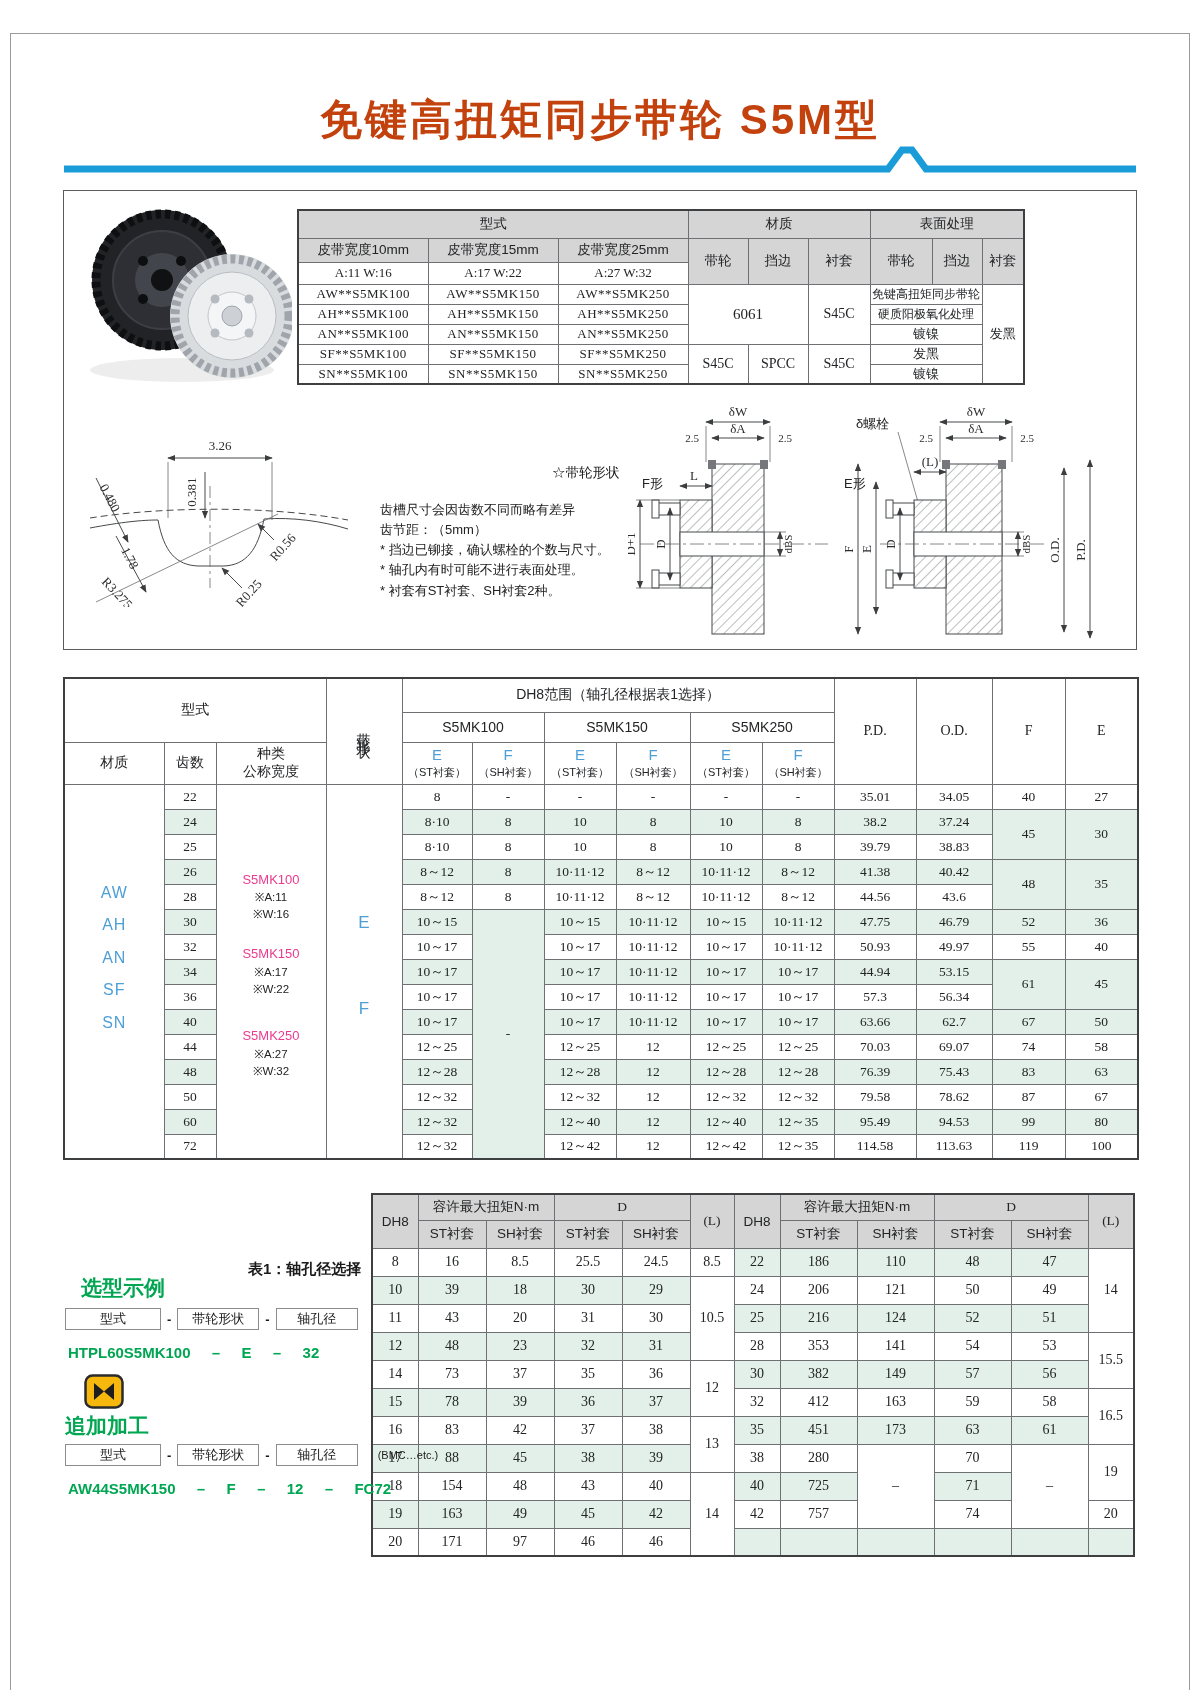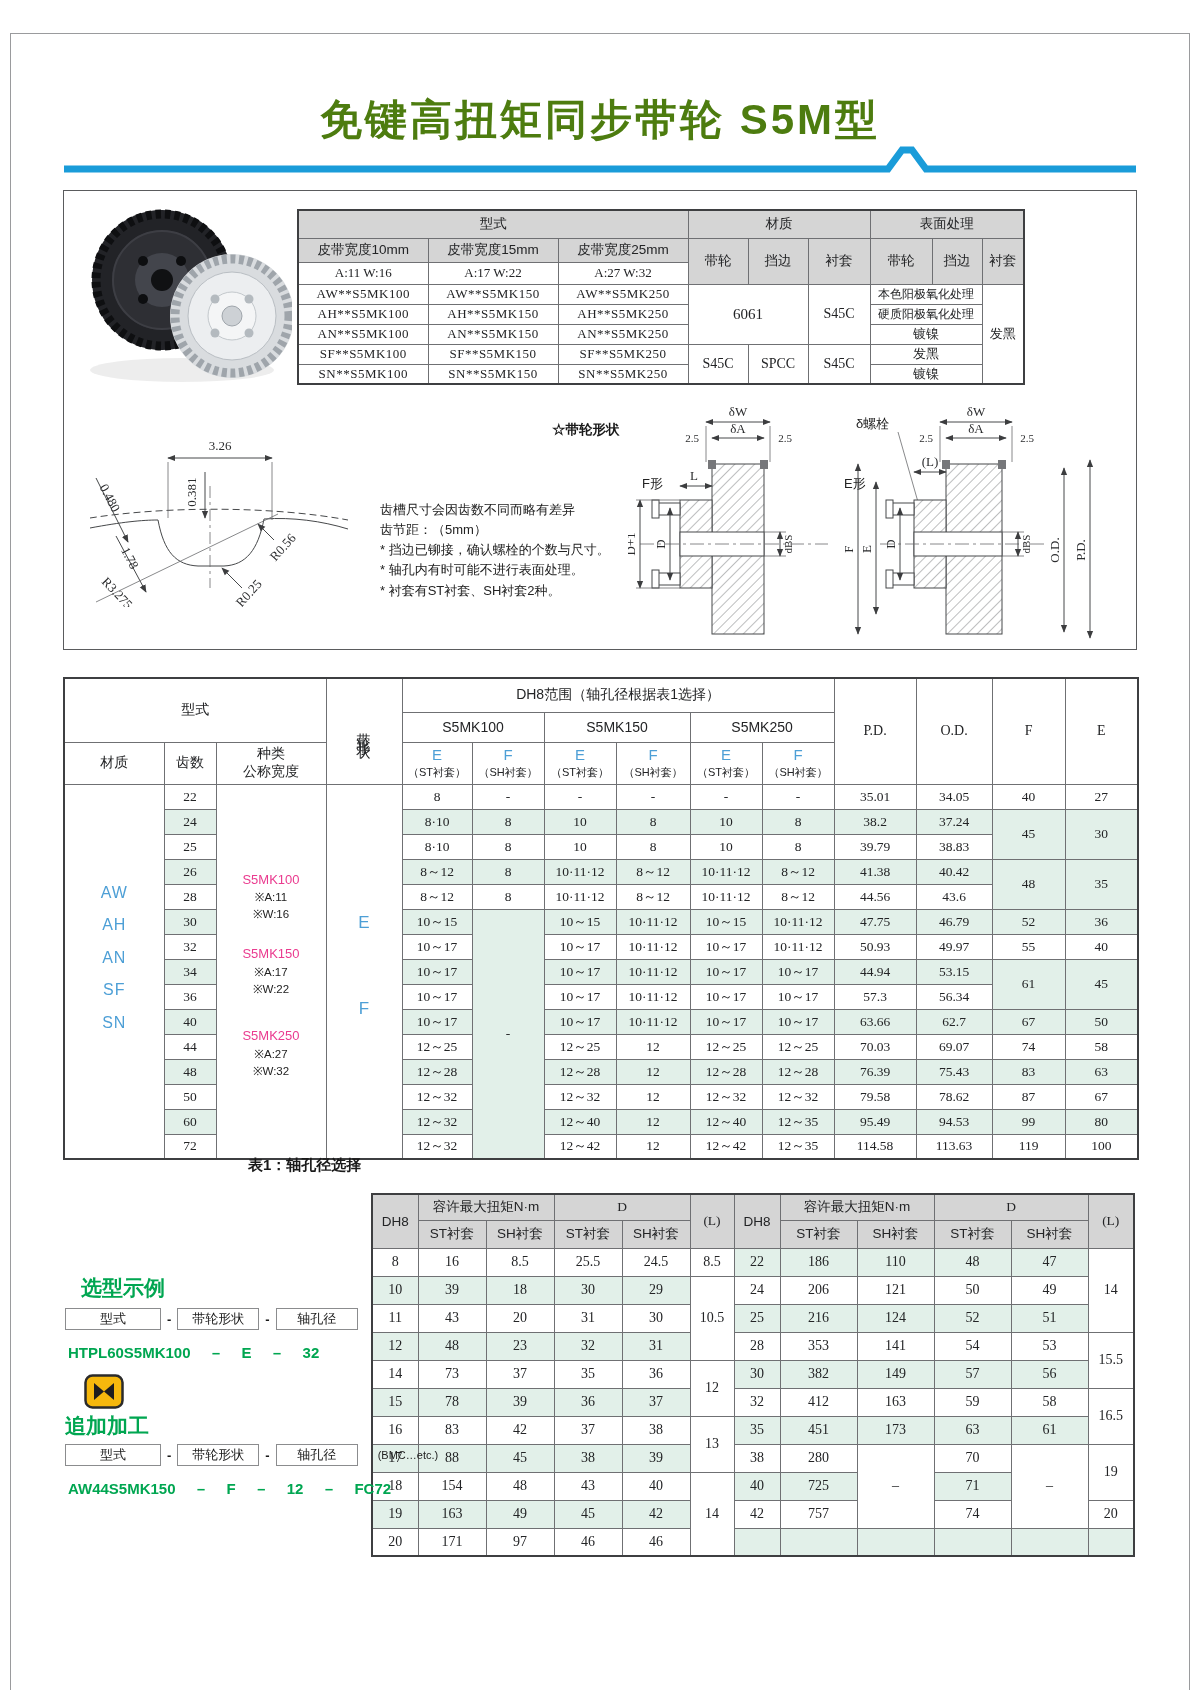--- a/index.html
+++ b/index.html
@@ -1,20 +1,20 @@
 <!DOCTYPE html>
 <html><head>
 <meta charset="utf-8">
 <style>
 *{margin:0;padding:0;box-sizing:border-box;}
 body{background:#fff;font-family:"Liberation Sans",sans-serif;}
 .page{position:relative;width:1200px;height:1697px;margin:0 auto;background:#fff;color:#1a1a1a;overflow:hidden;}
 .posa{position:absolute;}
 .frame{background:#9a9b9d;}
-.title{width:100%;text-align:center;font-size:42px;font-weight:bold;letter-spacing:3px;color:#4d7c0f;}
+.title{width:100%;text-align:center;font-size:42px;font-weight:bold;letter-spacing:3px;color:#c2410c;}
 table{border-collapse:collapse;table-layout:fixed;}
 .tbl{border:2px solid #3e3f41;background:#fff;}
 .tbl th,.tbl td{border:1px solid #6f7073;text-align:center;vertical-align:middle;white-space:nowrap;overflow:hidden;padding:0;font-weight:normal;color:#232426;}
 .tbl1 th,.tbl3 th{background:#d5d5d5;font-size:13.5px;}
 .tbl2 th{background:#fff;font-size:14px;}
 .serif{font-family:"Liberation Serif","DejaVu Serif",serif;}
 .c-blue{color:#4d9fd6;}
 .mag{color:#ea3b8f;}
 td.tint{background:#e2f0e9;}
 .tbl2 tbody tr.tint{background:#e2f0e9;}
@@ -27,21 +27,21 @@
 .tbl2 tbody td{font-size:13.5px;}
 .tbl3 tbody tr{height:28px;}
 .tbl3 tbody td{font-size:14px;}
 .ovl{position:relative;}
 .ovl>*{position:absolute;left:0;right:0;text-align:center;transform:translateY(-50%);}
 .matl{font-size:16px;letter-spacing:1px;}
 .shpl{font-size:17px;}
 .kind{display:flex;flex-direction:column;line-height:1.45;font-size:11.5px;color:#222;}
 .kind .mag{font-size:13px;}
 .notes{font-size:13px;line-height:1.55;color:#222;}
-.star{font-size:13.5px;font-weight:bold;}
+.star{font-size:13.5px;font-weight:normal;margin-top:43px;}
 .t1lbl{font-size:15px;font-weight:bold;}
 .ghead{font-size:21px;font-weight:bold;color:#00a651;}
 .boxrow{display:flex;align-items:center;gap:6px;font-size:13px;}
 .lblbox{display:inline-block;border:1px solid #8b8c8e;background:#fff;height:22px;line-height:20px;text-align:center;}
 .lblbox:nth-of-type(1){width:96px;}
 .boxrow .lblbox{width:82px;}
 .boxrow .lblbox.first{width:96px;}
 .bdash{font-weight:bold;}
 .bmc{font-size:11px;color:#222;margin-left:20px;}
 .gcode{display:flex;gap:18px;font-size:15px;font-weight:bold;color:#00a651;font-family:"Liberation Sans",sans-serif;}
@@ -138,21 +138,21 @@
       <td class="serif f13">A:27  W:32</td>
     </tr>
     </thead>
     <tbody>
     <tr>
       <td class="mdl">AW**S5MK100</td>
       <td class="mdl">AW**S5MK150</td>
       <td class="mdl">AW**S5MK250</td>
       <td colspan="2" rowspan="3" class="serif f15">6061</td>
       <td rowspan="3" class="serif f14">S45C</td>
-      <td colspan="2" class="f12">本色阳极氧化处理</td>
+      <td colspan="2" class="f12">免键高扭矩同步带轮</td>
       <td rowspan="5" class="f13">发黑</td>
     </tr>
     <tr>
       <td class="mdl">AH**S5MK100</td>
       <td class="mdl">AH**S5MK150</td>
       <td class="mdl">AH**S5MK250</td>
       <td colspan="2" class="f12">硬质阳极氧化处理</td>
     </tr>
     <tr>
       <td class="mdl">AN**S5MK100</td>
@@ -535,21 +535,21 @@
           <td class="serif">12～42</td>
           <td class="serif">12～35</td>
           <td class="serif">114.58</td>
           <td class="serif">113.63</td>
           <td class="serif">119</td>
           <td class="serif">100</td>
         </tr>
       </tbody>
   </table>
 
-  <div class="posa t1lbl" style="left:248px;top:1156px">表1：轴孔径选择</div>
+  <div class="posa t1lbl" style="left:248px;top:1260px">表1：轴孔径选择</div>
 
   <table class="tbl tbl3 posa" style="left:371px;top:1193px;width:762px">
     <colgroup>
         <col style="width:46px">
         <col style="width:68px">
         <col style="width:68px">
         <col style="width:68px">
         <col style="width:68px">
         <col style="width:44px">
         <col style="width:46px">

